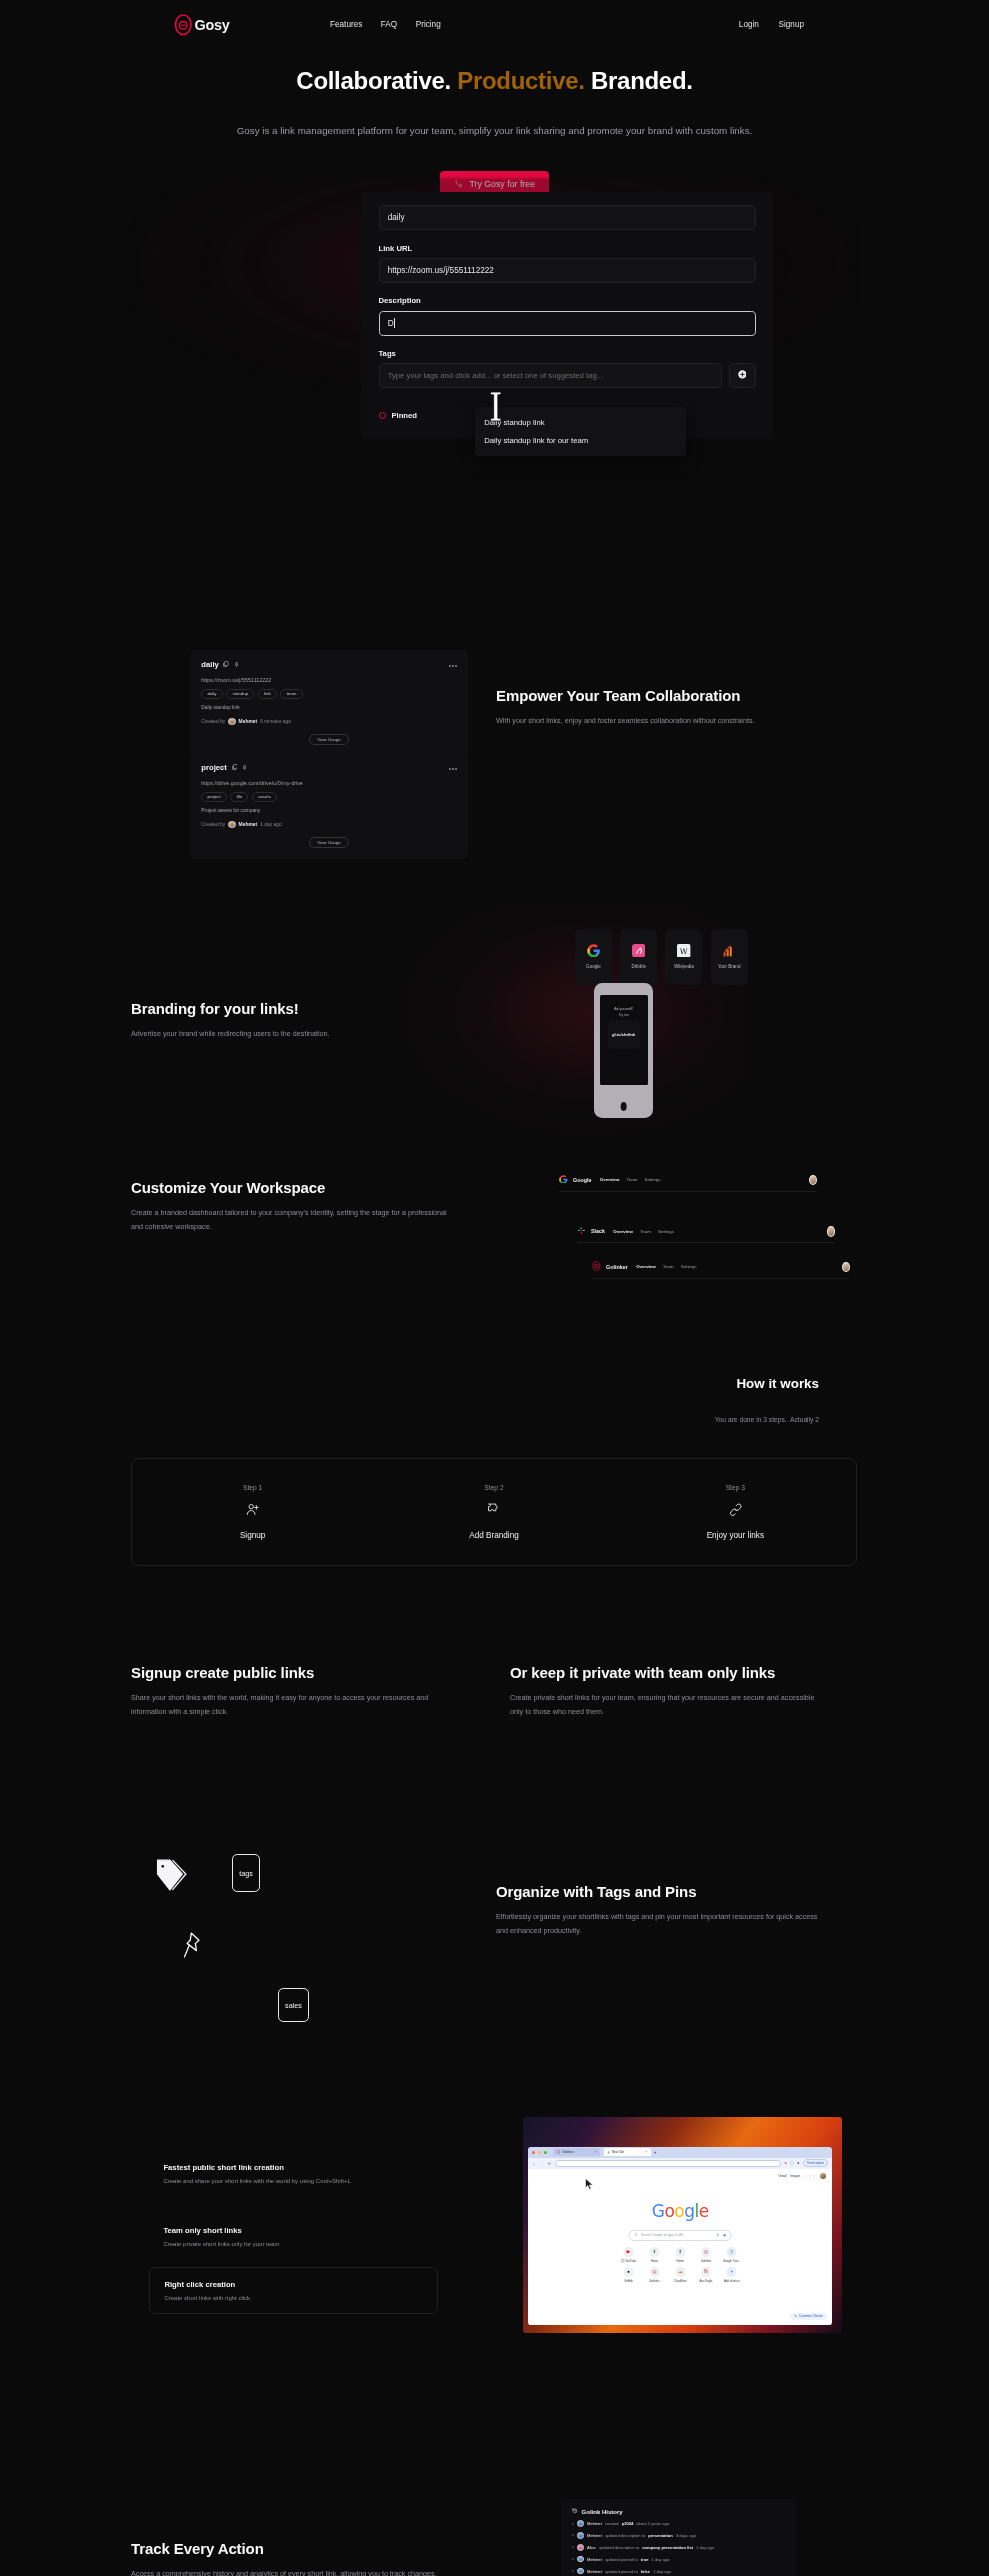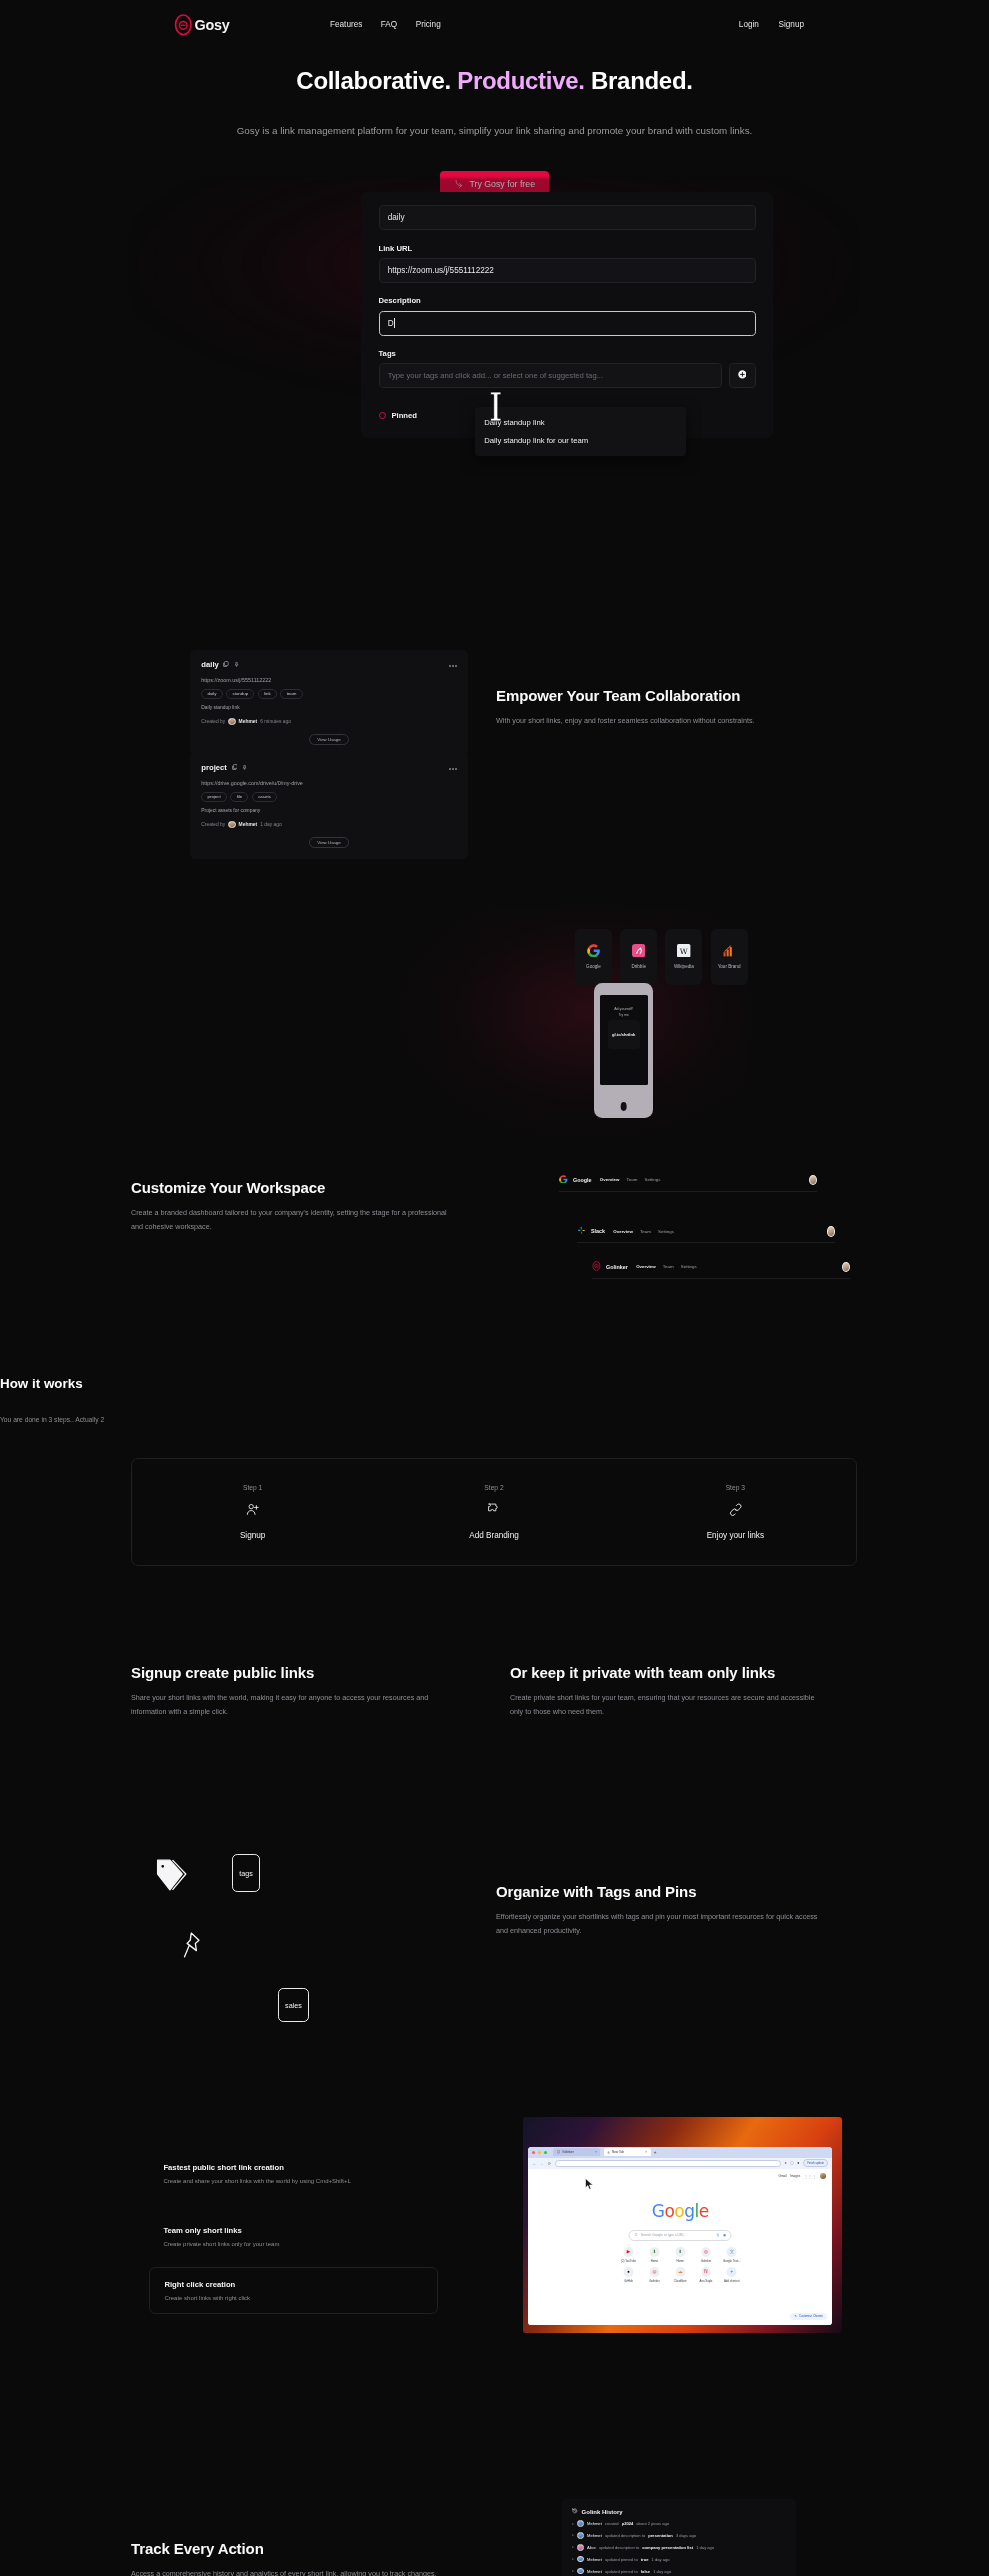--- a/index.html
+++ b/index.html
@@ -17,21 +17,21 @@
   .logo-mark{width:18.5px;height:21.6px;position:relative;}
   .logo-text{font-size:14.4px;font-weight:700;letter-spacing:-0.3px;color:#f4f4f5;}
   .nav{position:absolute;left:330px;top:19.6px;display:flex;gap:18.5px;}
   .nav a{font-size:8.2px;color:#e4e4e7;text-decoration:none;}
   .nav-right{position:absolute;right:185px;top:19.6px;display:flex;gap:19.6px;}
   .nav-right a{font-size:8.2px;color:#e4e4e7;text-decoration:none;}
 
   
   .hero{position:absolute;top:67px;left:0;width:989px;text-align:center;}
   .hero h1{font-size:24px;font-weight:700;letter-spacing:-0.3px;line-height:1.15;}
-  .hero h1 .accent{color:#f0abfc;}
+  .hero h1 .accent{color:#a16207;}
   .hero p.sub{margin-top:30px;font-size:9.8px;color:#9b9ba1;}
   .cta-wrap{margin-top:35px;display:flex;flex-direction:column;align-items:center;gap:5.2px;}
   .cta-btn{display:inline-flex;align-items:center;gap:5.2px;background:#e3083f;color:#fff;border:none;
     border-radius:4.1px;padding:7.2px 14.4px;font-size:8.8px;font-weight:500;cursor:pointer;
     font-family:"Liberation Sans",sans-serif;}
   .cta-note{font-size:5.7px;color:#7a7a80;}
 
   
   .hero-card-glow{position:absolute;left:131px;top:178px;width:726px;height:219px;border-radius:9.3px;
     background:radial-gradient(ellipse at 50% 40%, rgba(62,10,24,.55) 0%, rgba(26,8,14,.35) 45%, rgba(10,10,10,0) 75%);
@@ -93,21 +93,21 @@
   
   .workspace{position:absolute;top:1154px;left:0;width:989px;height:144px;}
   .ws-row{display:flex;align-items:center;gap:5.2px;padding-bottom:5.7px;border-bottom:0.5px solid #1d1d21;width:258px;}
   .ws-name{font-size:5.4px;font-weight:700;color:#f0f0f2;}
   .ws-nav{display:flex;gap:7.2px;margin-left:3.1px;}
   .ws-nav span{font-size:4.4px;color:#a0a0a7;}
   .ws-avatar{margin-left:auto;width:8.2px;height:10.3px;border-radius:50%;
     background:linear-gradient(160deg,#e6cdb2,#8a6a52);border:0.5px solid #ededf1;}
 
   
-  .how{position:absolute;top:1376px;left:0;width:819px;text-align:left;}
+  .how{position:absolute;top:1376px;left:0;width:819px;text-align:right;}
   .how h2{font-size:13.4px;font-weight:700;}
   .how .sub{margin-top:25px;font-size:6.7px;color:#8e8e95;}
   .steps{position:absolute;top:1458px;left:131px;width:726px;height:108px;border:0.5px solid #1f1f24;
     border-radius:7.2px;display:flex;}
   .step{flex:1;display:flex;flex-direction:column;align-items:center;justify-content:center;gap:11.3px;}
   .step .num{font-size:6.7px;color:#8e8e95;}
   .step .nm{font-size:8.2px;color:#f3f3f5;}
 
   
   .twocol{position:absolute;top:1664px;left:131px;width:726px;display:flex;gap:62px;}
@@ -329,20 +329,24 @@
     </div>
 
     <div style="position:absolute;left:496px;top:61px;width:330px;">
       <div class="sec-title">Empower Your Team Collaboration</div>
       <div class="sec-body">With your short links, enjoy and foster seamless collaboration without constraints.</div>
     </div>
   </div>
 
   <div class="brand-glow"></div>
   <div class="branding">
+    <div style="position:absolute;left:131px;top:93px;width:309px;">
+      <div class="sec-title">Branding for your links!</div>
+      <div class="sec-body">Advertise your brand while redirecting users to the destination.</div>
+    </div>
 
     <div style="position:absolute;left:575px;top:21.6px;display:flex;gap:8.2px;">
       <div class="app-chip">
         <span>
           <svg width="13.4" height="13.4" viewBox="0 0 26 26">
             <path d="M25 13.3c0-.9-.1-1.7-.2-2.5H13v4.8h6.7c-.3 1.6-1.2 2.9-2.5 3.8v3.1h4c2.4-2.2 3.8-5.4 3.8-9.2z" fill="#4285F4"></path>
             <path d="M13 26c3.4 0 6.2-1.1 8.2-3l-4-3.1c-1.1.8-2.5 1.2-4.2 1.2-3.2 0-6-2.2-7-5.1H1.9v3.2C3.9 23.1 8.1 26 13 26z" fill="#34A853"></path>
             <path d="M6 16c-.3-.8-.4-1.6-.4-2.5s.2-1.7.4-2.5V7.8H1.9C1 9.5.5 11.4.5 13.5S1 17.5 1.9 19.2L6 16z" fill="#FBBC05"></path>
             <path d="M13 5.4c1.8 0 3.4.6 4.7 1.8l3.5-3.5C19.2 1.7 16.4.5 13 .5 8.1.5 3.9 3.4 1.9 7.8L6 11c1-2.9 3.8-5.6 7-5.6z" fill="#EA4335"></path>
           </svg>

